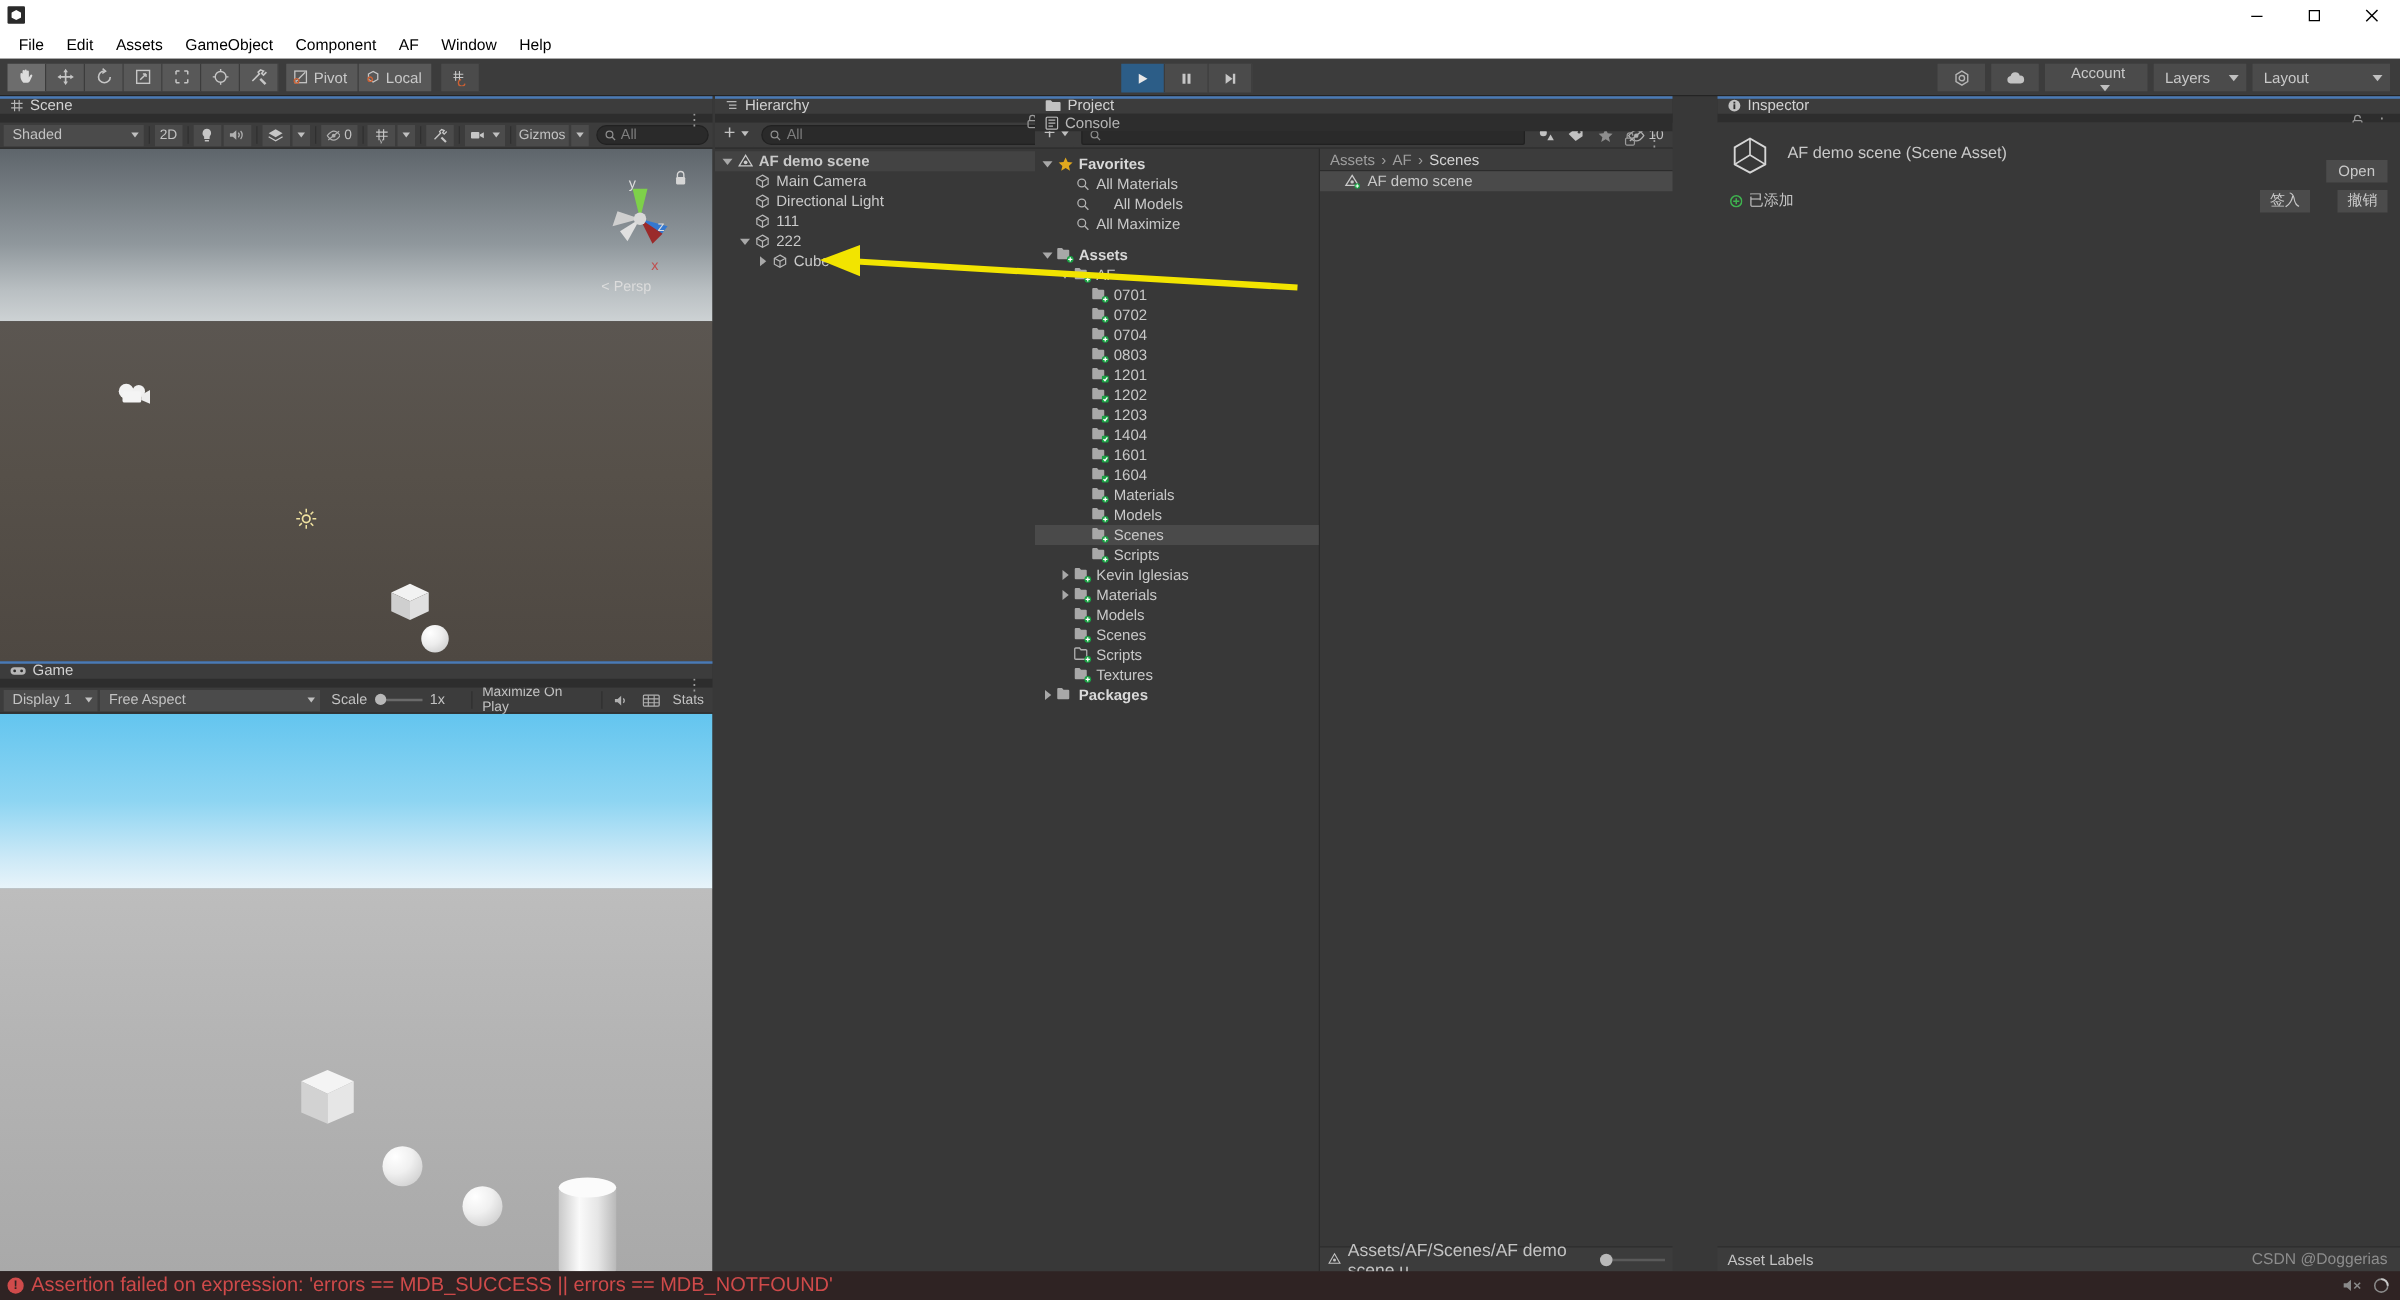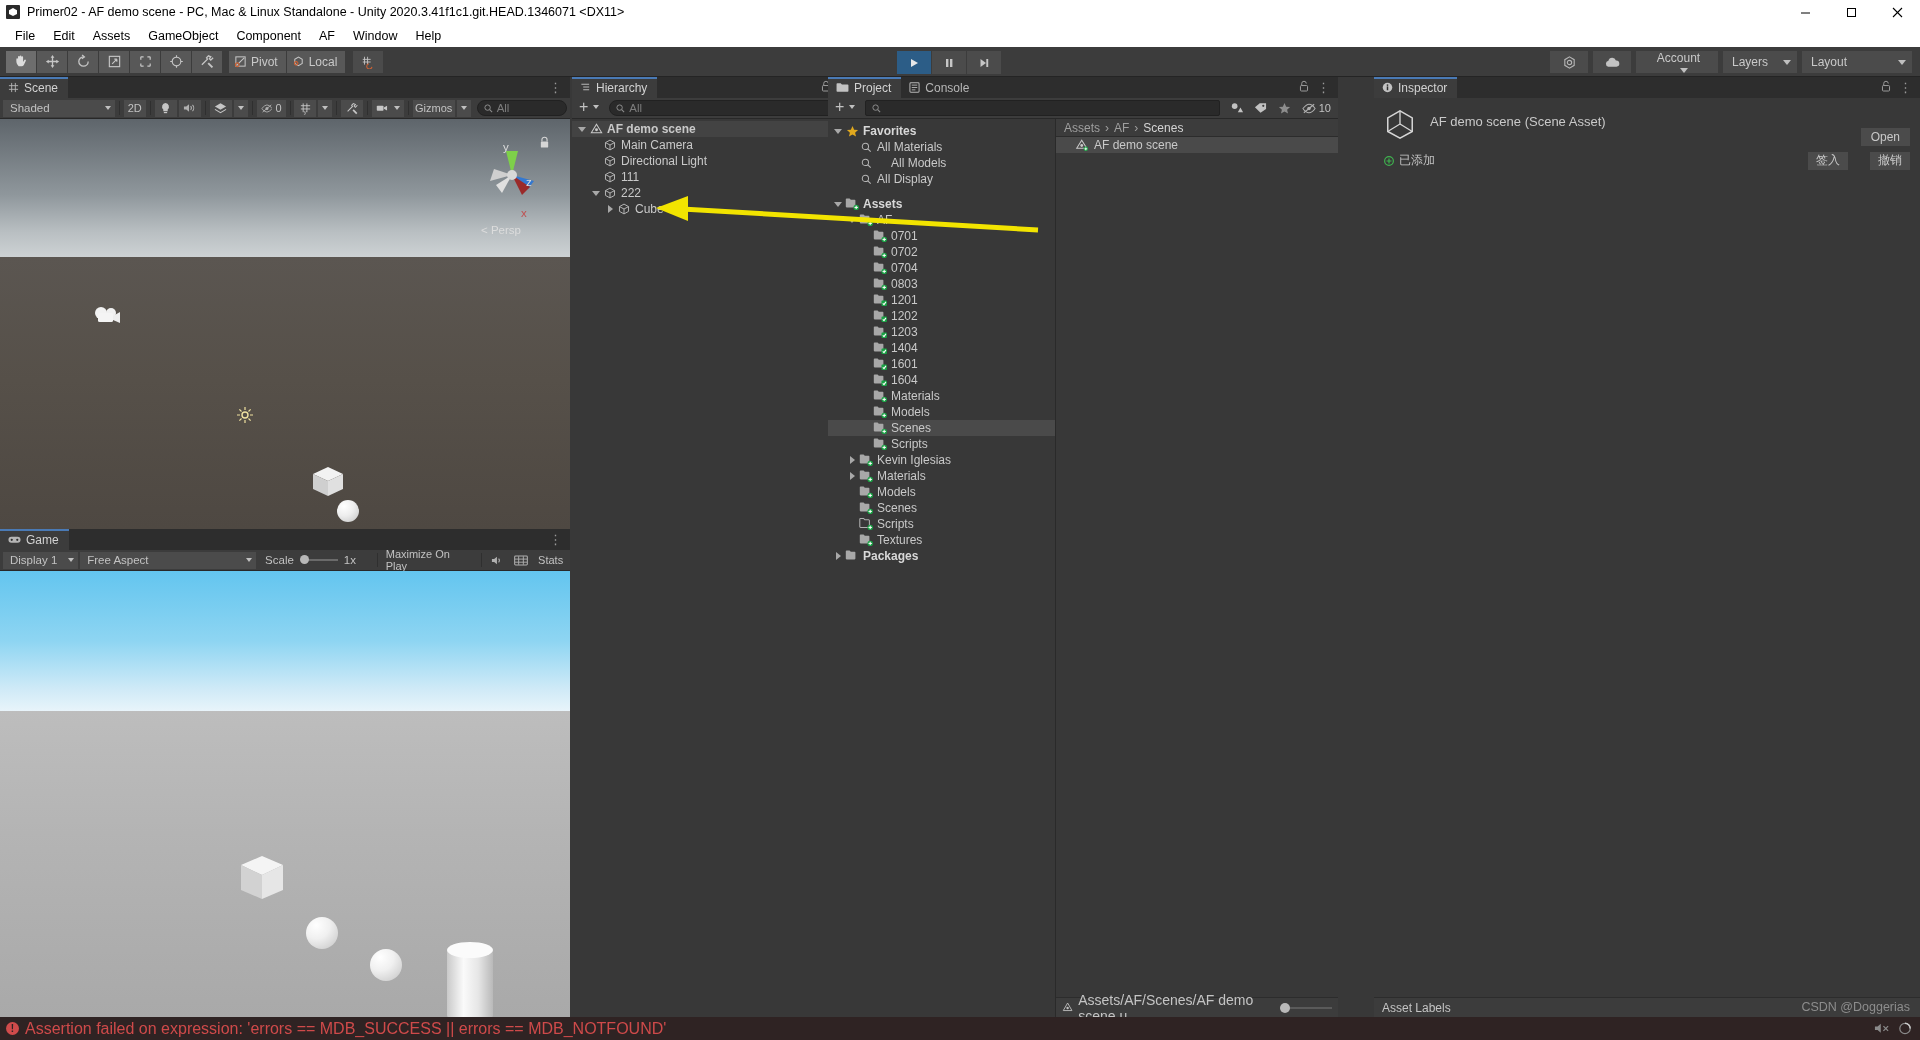--- a/index.html
+++ b/index.html
@@ -82,21 +82,21 @@
   .tb-drop {
     height: 22px; background: #4b4b4b; display: flex; align-items: center;
     justify-content: space-between; padding: 0 6px 0 9px; font-size: 12px; color: #c9c9c9;
   }
   .caret { width: 0; height: 0; border-left: 4px solid transparent; border-right: 4px solid transparent; border-top: 5px solid #c0c0c0; margin-left: 10px; }
   .caret.sm { border-left-width: 3.5px; border-right-width: 3.5px; border-top-width: 4.5px; margin-left: 5px; }
 
   
   .panel { position: absolute; background: #383838; }
   .panel-tabrow {
-    height: 21px; background: #2d2d2d; display: flex; align-items: stretch; position: relative;
+    height: 21px; background: #2d2d2d; display: flex; align-items: stretch; position: relative; flex-direction: column;
   }
   .ptab {
     display: flex; align-items: center; gap: 5px; padding: 0 10px 0 8px;
     font-size: 12px; color: #b6b6b6; background: #2d2d2d; position: relative;
   }
   .ptab.active { background: #3c3c3c; color: #d2d2d2; }
   .ptab.active::before {
     content: ""; position: absolute; left: 0; right: 0; top: 0; height: 2px; background: #4a7ab5;
   }
   .ptab-icons { margin-left: auto; display: flex; align-items: center; gap: 8px; padding-right: 8px; color: #9a9a9a; }
@@ -222,21 +222,20 @@
   
   .arrow-svg { position: absolute; left: 640px; top: 190px; pointer-events: none; }
 </style>
 </head>
 <body>
 
 <div class="app">
 
   <div class="titlebar">
     <div class="title-ico"></div>
-    <div class="title-text">Primer02 - AF demo scene - PC, Mac &amp; Linux Standalone - Unity 2020.3.41f1c1.git.HEAD.1346071 &lt;DX11&gt;</div>
     <div class="win-btns">
       <div class="win-btn">
         <svg width="11" height="11" viewBox="0 0 11 11">
             <line x1="1" y1="6" x2="10" y2="6" stroke="#000" stroke-width="1"></line>
           </svg>
       </div>
       <div class="win-btn">
         <svg width="11" height="11" viewBox="0 0 11 11">
             <rect x="1.5" y="1.5" width="8" height="8" fill="none" stroke="#000" stroke-width="1"></rect>
           </svg>
@@ -814,21 +813,21 @@
             <span style="margin-left: 17px;">All Models</span>
           </div>
           <div class="prow" style="padding-left: 18px;">
             <span class="tri"></span>
             <span class="ico">
               <svg width="11" height="11" viewBox="0 0 12 12">
                 <circle cx="4.8" cy="4.8" r="3.4" fill="none" stroke="#b5b5b5" stroke-width="1.1"></circle>
                 <line x1="7.4" y1="7.4" x2="10.6" y2="10.6" stroke="#b5b5b5" stroke-width="1.2"></line>
               </svg>
             </span>
-            <span style="margin-left: 3px;">All Display</span>
+            <span style="margin-left: 3px;">All Maximize</span>
           </div>
           <div class="prow" style="height: 9px;"></div>
           <div class="prow bold" style="padding-left: 4px;">
             <span class="tri">
               <span class="tri-down"></span>
             </span>
             <span class="ico">
               <svg width="15" height="14" viewBox="0 0 15 14">
                 <path d="M0.8 2.2 A0.8 0.8 0 0 1 1.6 1.4 L4.6 1.4 L5.8 2.8 L9.6 2.8 A0.8 0.8 0 0 1 10.4 3.6 L10.4 9.6 A0.8 0.8 0 0 1 9.6 10.4 L1.6 10.4 A0.8 0.8 0 0 1 0.8 9.6 Z" fill="#a8a8a8"></path>
                 <circle cx="11.2" cy="10.4" r="2.7" fill="#19a344"></circle>

